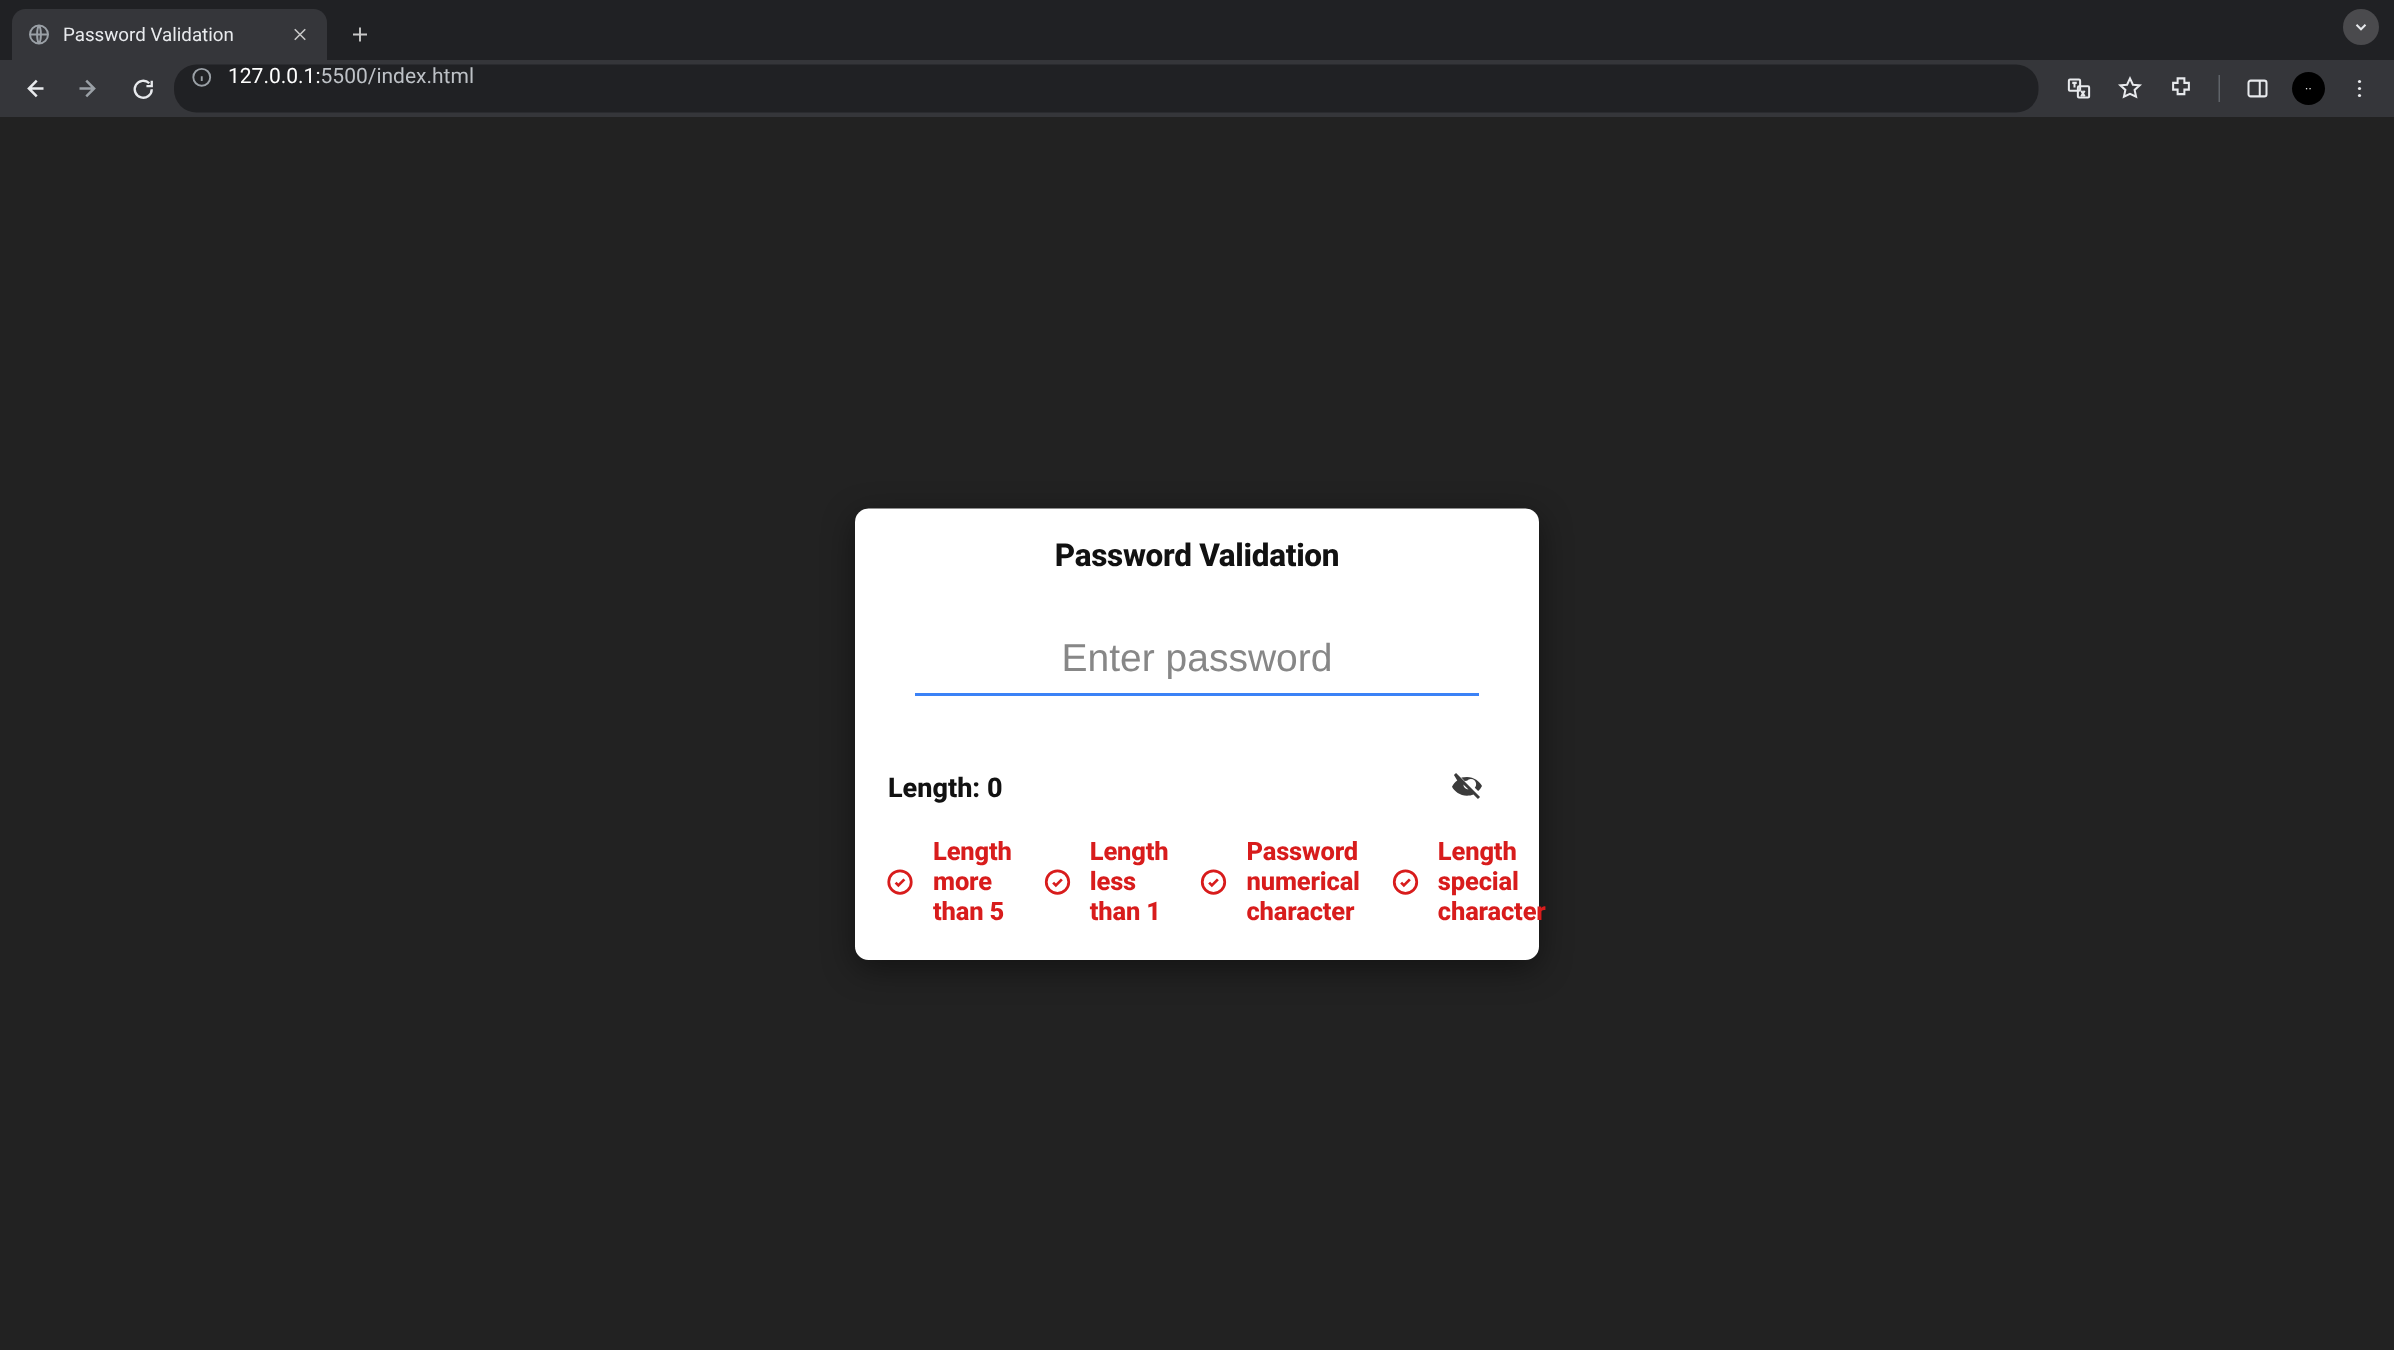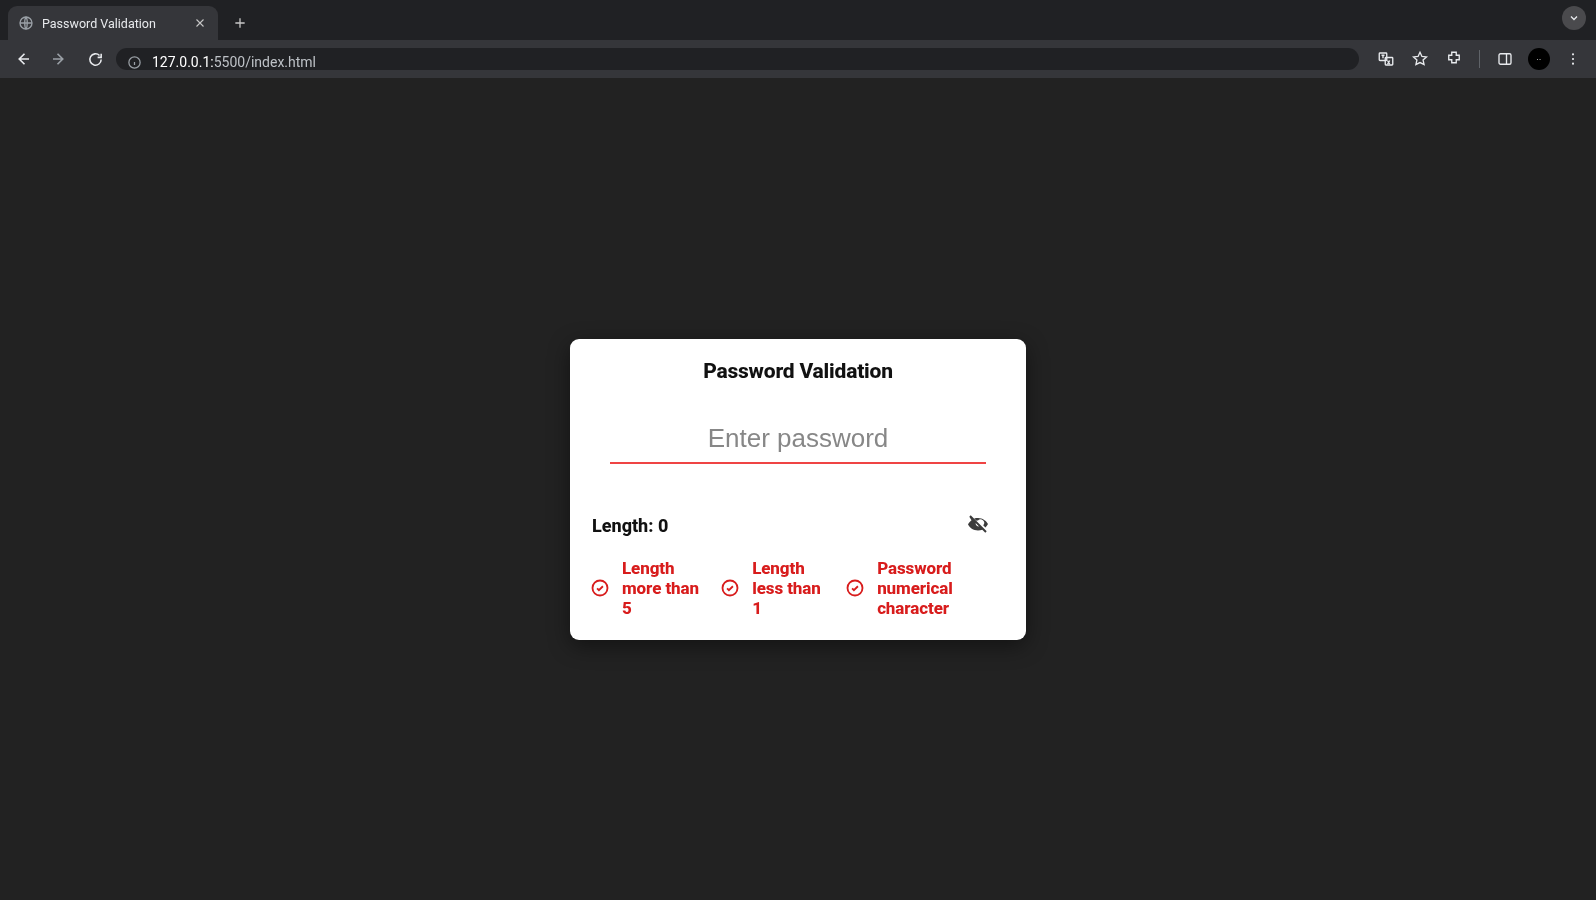--- a/index.html
+++ b/index.html
@@ -58,24 +58,24 @@
     padding: 0 8px;
     gap: 6px;
   }
   .tbtn {
     width: 30px; height: 30px;
     display:flex; align-items:center; justify-content:center;
     color:#9aa0a6; border-radius:50%; cursor:pointer;
   }
   .tbtn.active { color:#e8eaed; }
   .addressbar {
-    flex: 1; height: 22px;
+    flex: 1; height: 32px;
     background: #202124;
     border-radius: 15px;
-    display:flex; align-items:flex-end;
+    display:flex; align-items:flex-start;
     padding: 0 10px; gap:10px;
     color:#e8eaed;
   }
   .addressbar .secure { width:16px; height:16px; display:flex; align-items:center; justify-content:center; color:#9aa0a6;}
   .addressbar .url { font-size: 14px; color:#e8eaed; white-space:nowrap;}
   .addressbar .url .host { color:#ffffff; }
   .addressbar .url .path { color:#bdc1c6; }
   .right-icons { display:flex; align-items:center; gap:4px; margin-left:6px; }
   .right-icons .sep { width:1px; height:18px; background:#5f6368; margin:0 6px; }
   .avatar {
@@ -104,21 +104,21 @@
     text-align:center;
     font-size: 21px;
     font-weight: 800;
     letter-spacing: -0.2px;
     margin-bottom: 36px;
   }
   .pw-wrap { padding: 0 20px; }
   .pw-input {
     width:100%;
     border:none;
-    border-bottom: 2px solid #ef4444;
+    border-bottom: 2px solid #3b82f6;
     text-align:center;
     font-size: 26px;
     font-weight: 500;
     padding: 4px 0 8px 0;
     outline:none;
     background:transparent;
     color:#111;
   }
   .pw-input::placeholder { color:#878787; font-weight:500; }
 
@@ -282,15 +282,24 @@
       </div>
       <div class="rule">
         <span class="icon">
           <svg viewBox="0 0 24 24" width="20" height="20" stroke="#d81c1c" stroke-width="2.2" fill="none">
               <circle cx="12" cy="12" r="9"></circle>
               <path d="M8.5 12.5l2.2 2.2 4.8-4.8"></path>
             </svg>
         </span>
         <span class="txt">Password numerical character</span>
       </div>
+      <div class="rule">
+        <span class="icon">
+          <svg viewBox="0 0 24 24" width="20" height="20" stroke="#d81c1c" stroke-width="2.2" fill="none">
+              <circle cx="12" cy="12" r="9"></circle>
+              <path d="M8.5 12.5l2.2 2.2 4.8-4.8"></path>
+            </svg>
+        </span>
+        <span class="txt">Length special character</span>
+      </div>
     </div>
   </div>
 </div>
 
 </body></html>

